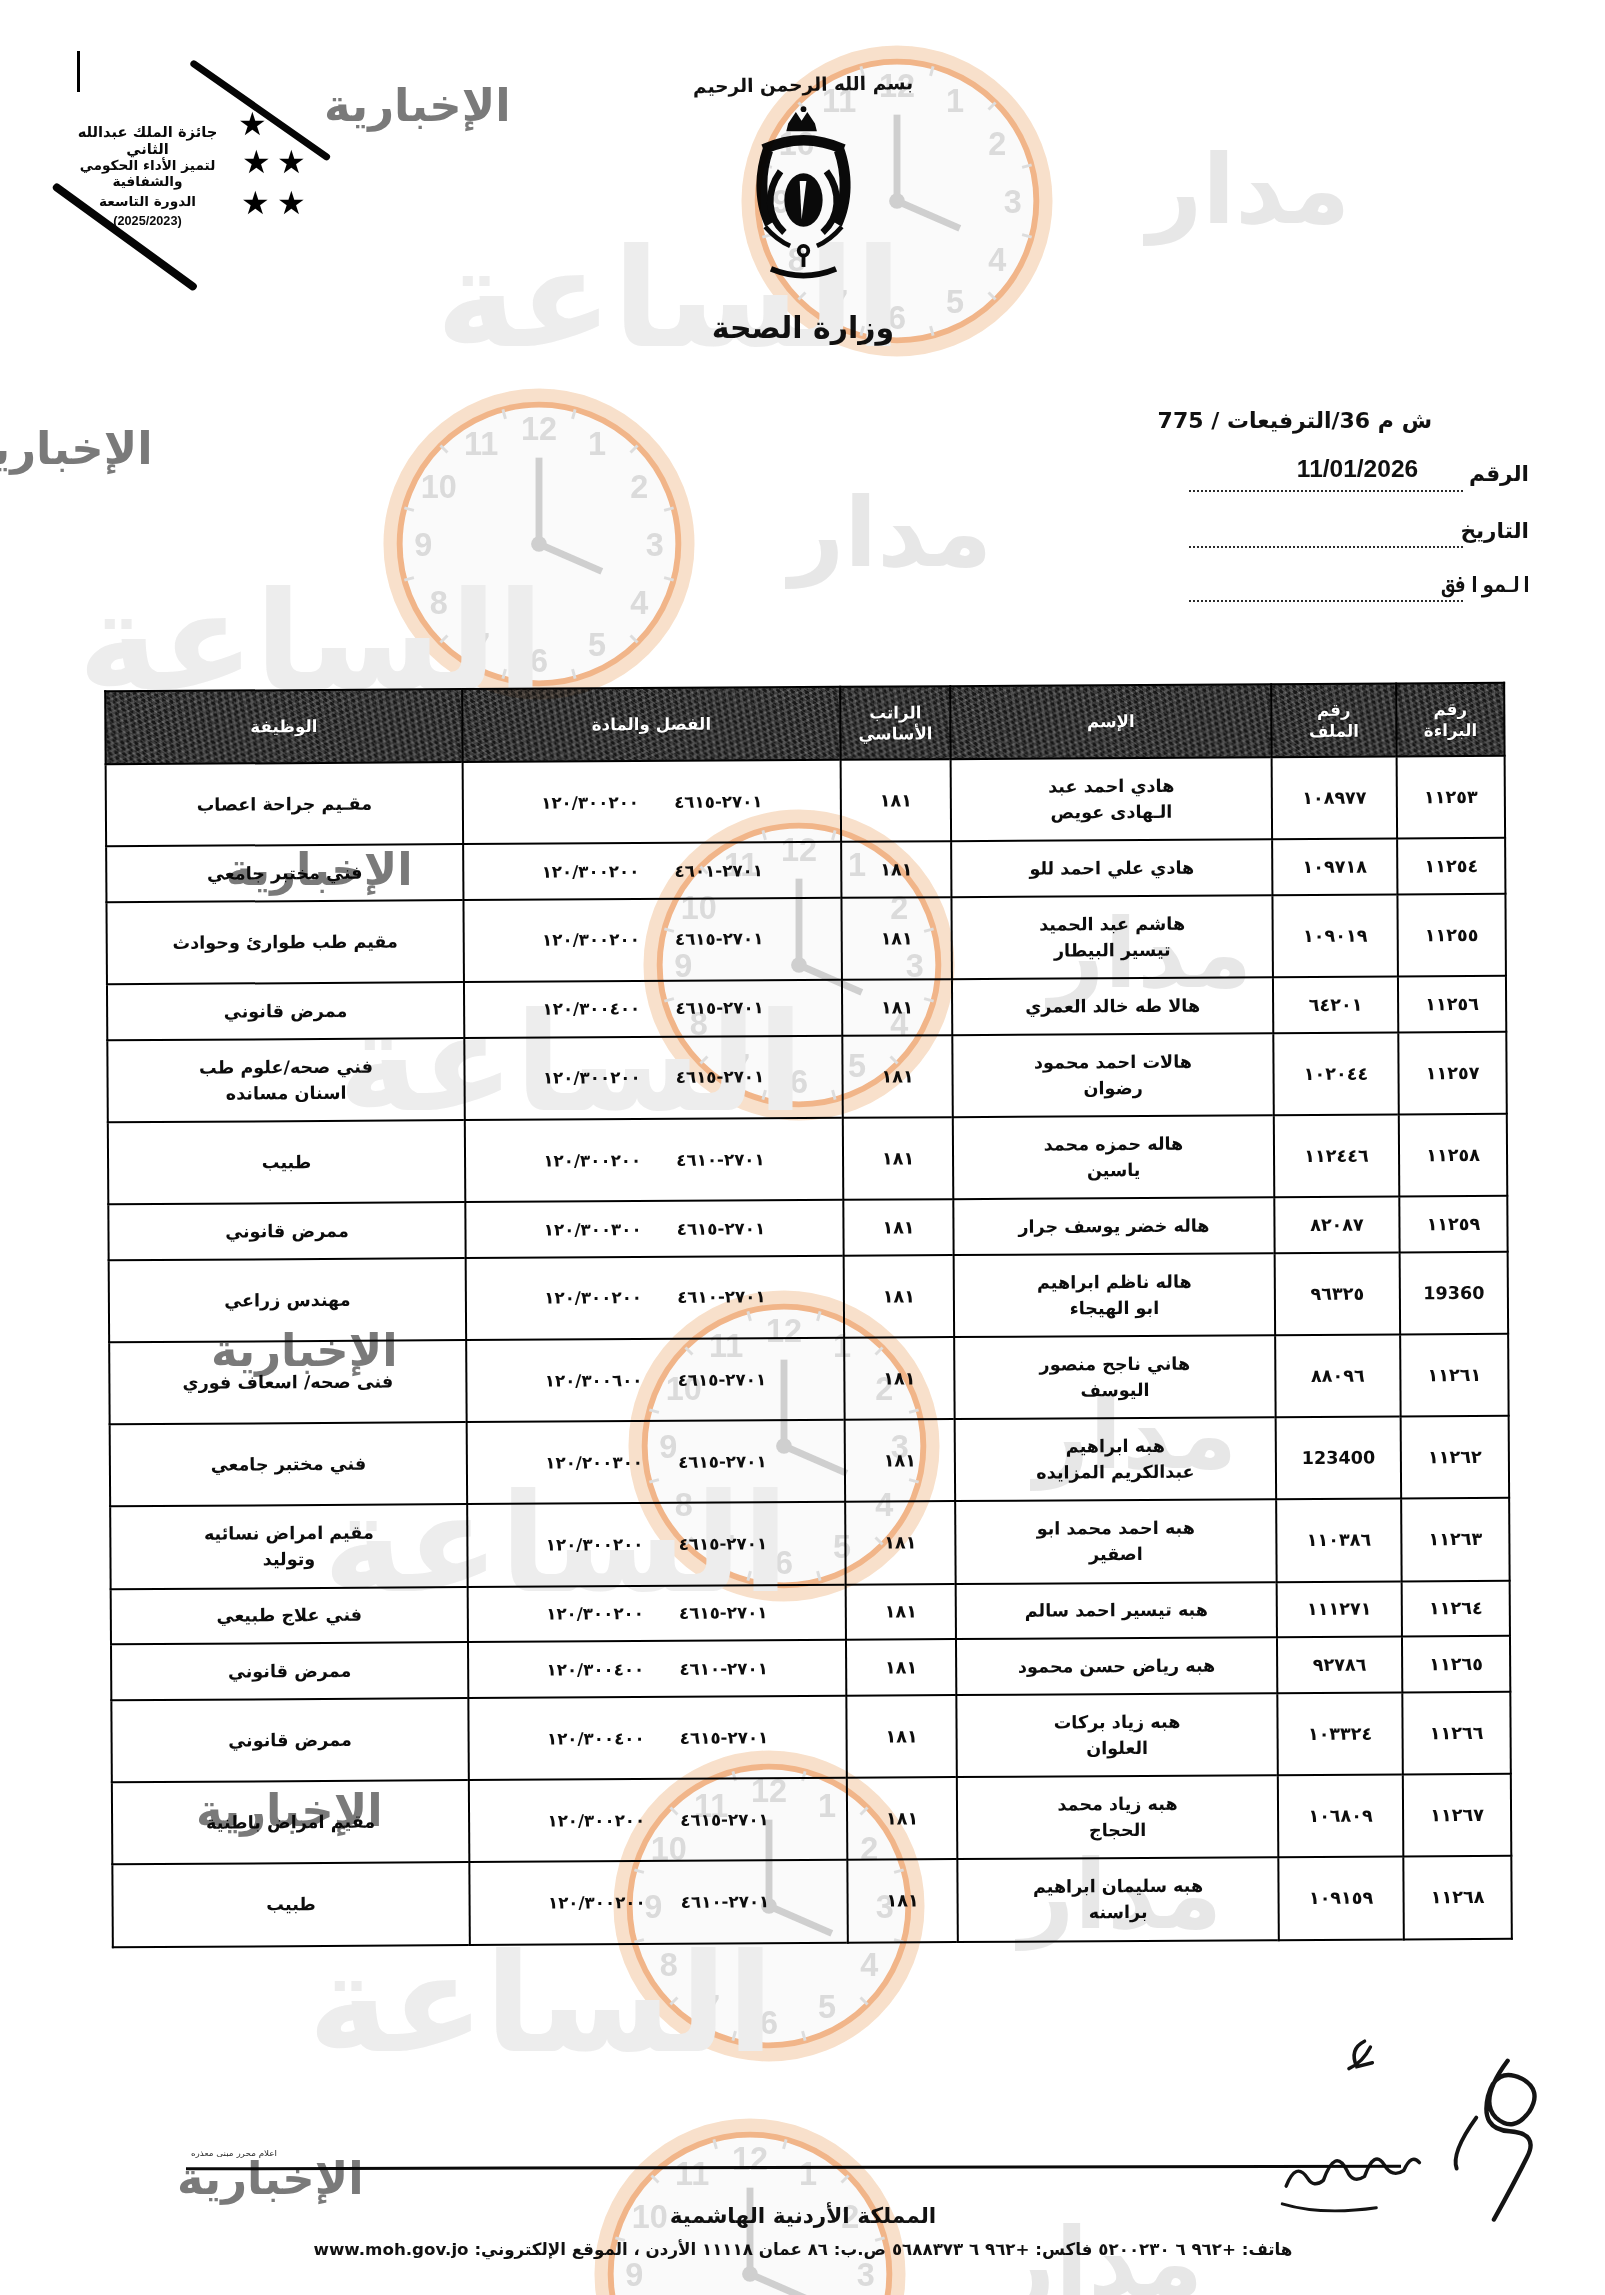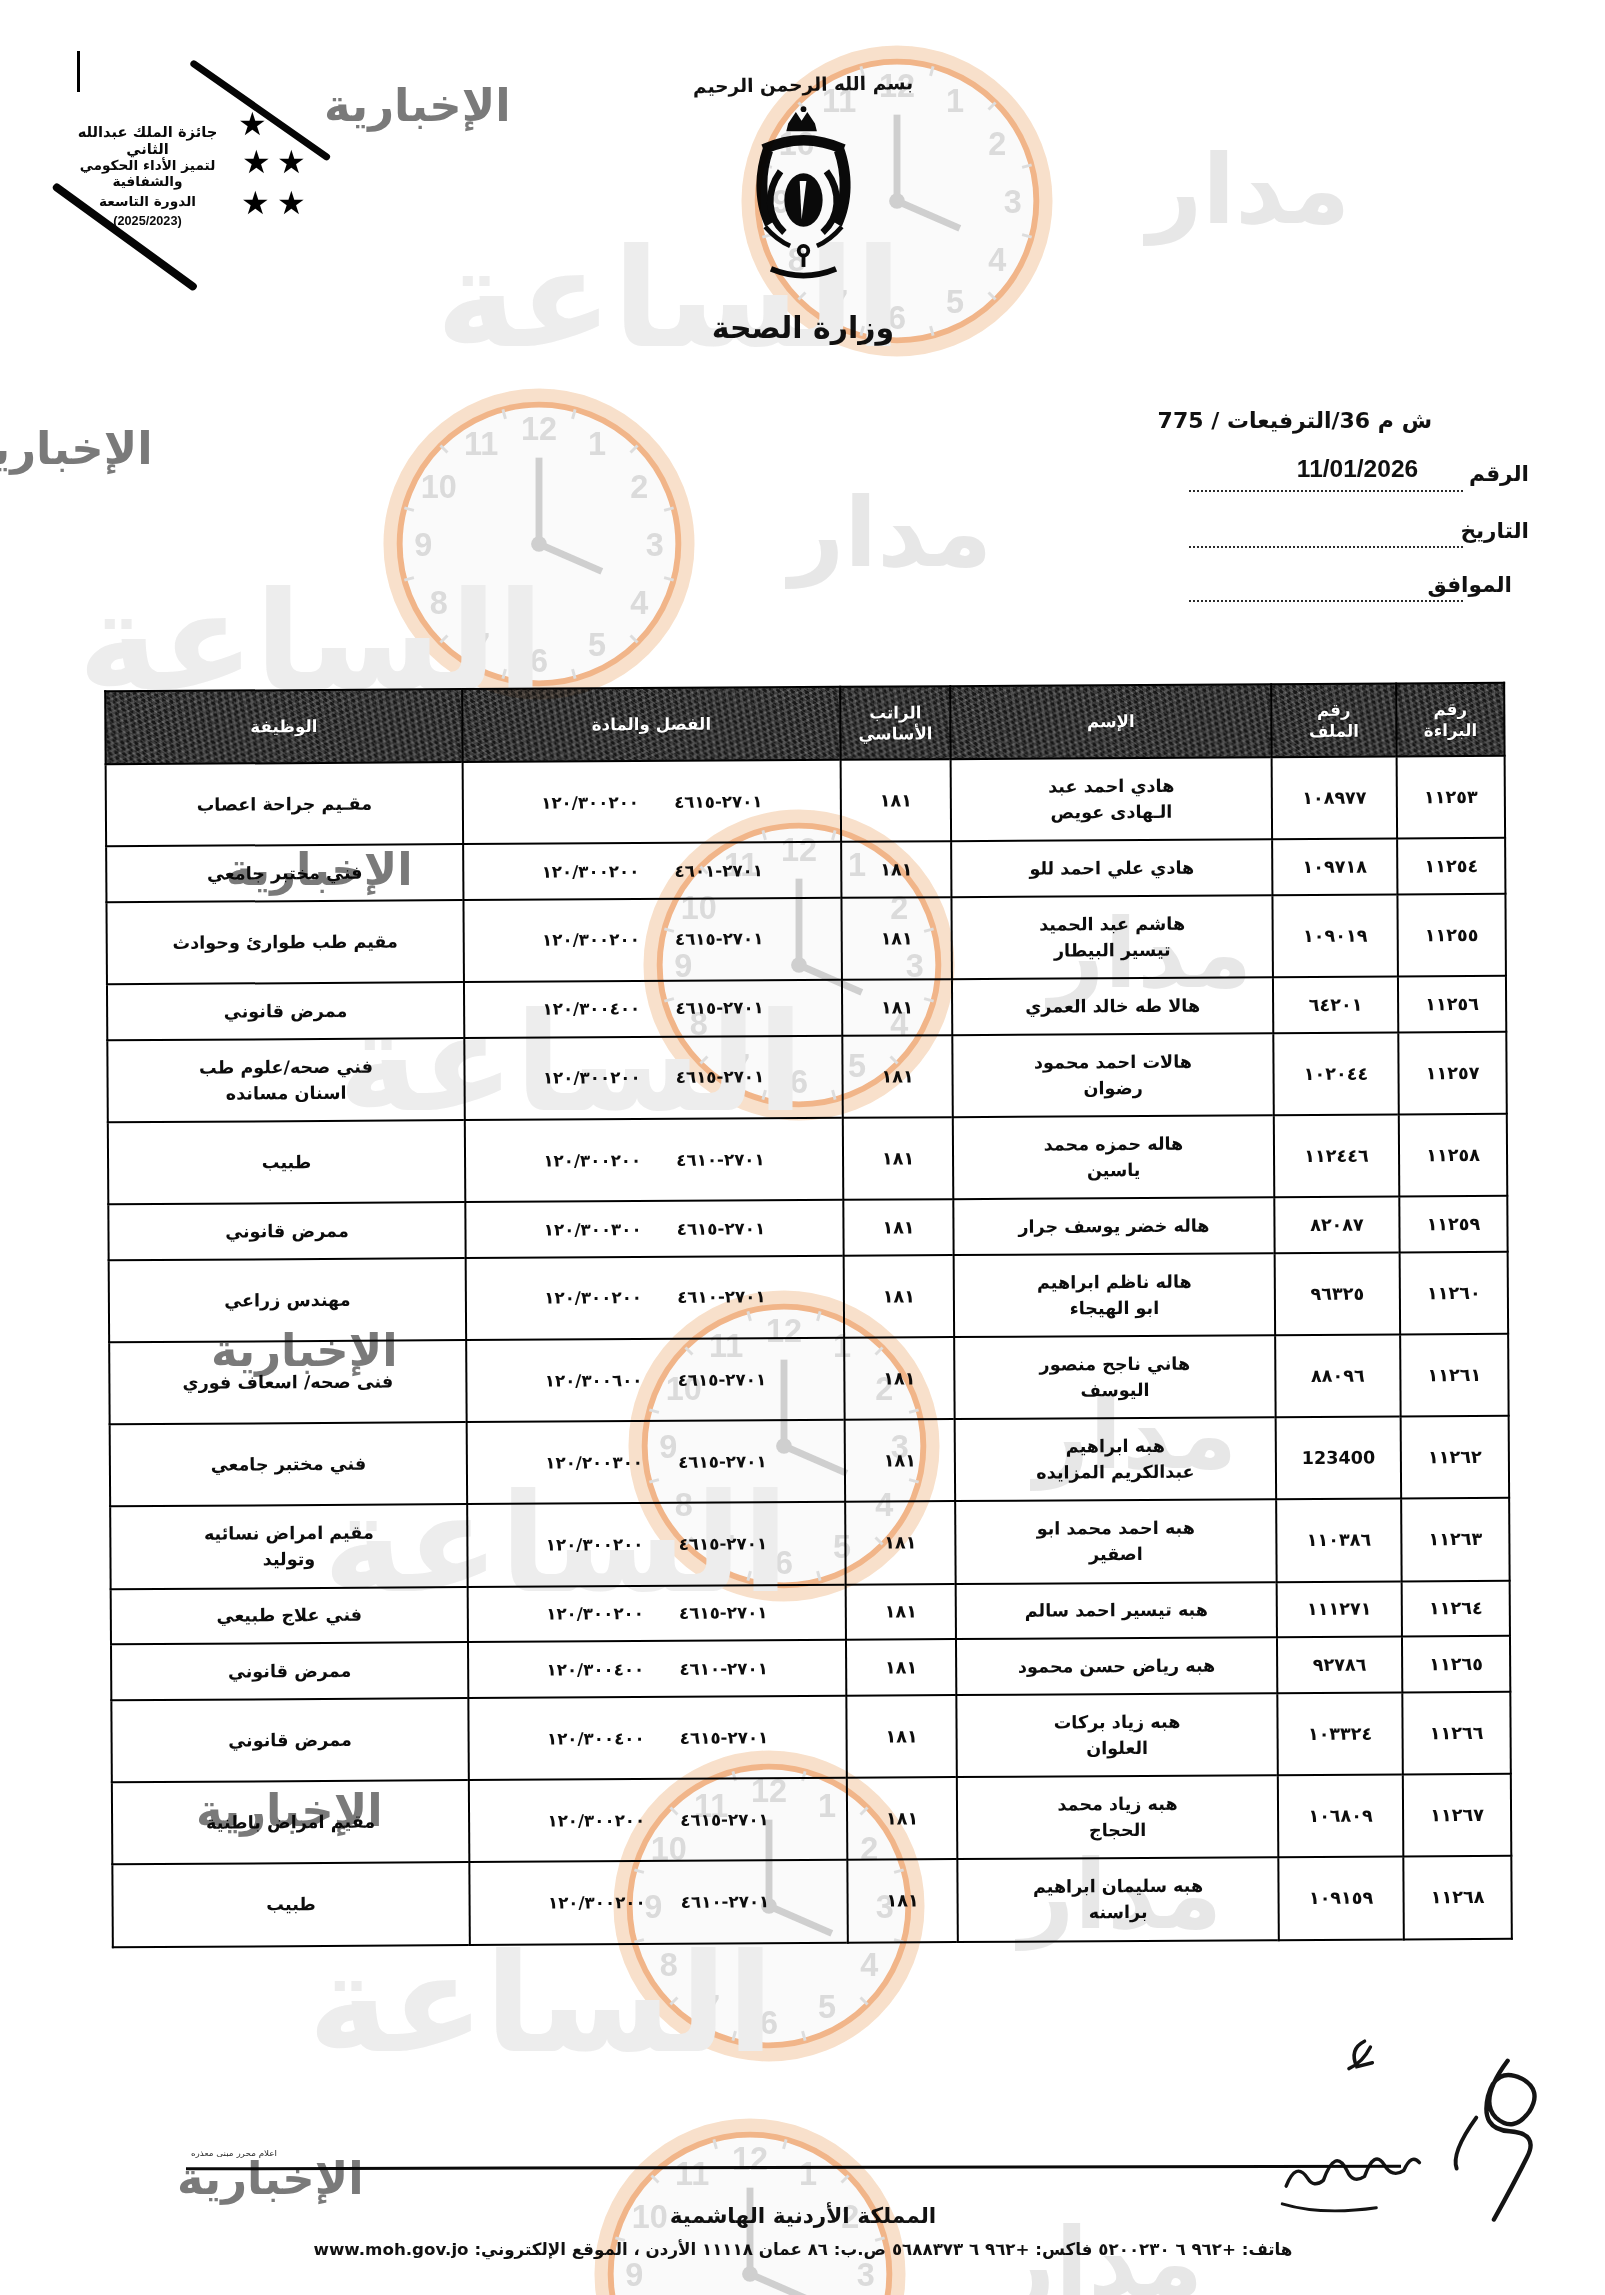--- a/index.html
+++ b/index.html
@@ -52,21 +52,21 @@
   
   .bismillah { left:607px; top:74px; width:392px; text-align:center; font-size:18.6px; font-weight:bold; transform:rotate(-1deg); }
   .emblem { left:727px; top:102px; width:153px; height:196px; }
   .ministry { left:607px; top:310px; width:392px; text-align:center; font-size:30px; font-weight:bold; letter-spacing:1px; }
 
   
   .ref-line { right:173px; top:408px; font-size:22px; font-weight:bold; white-space:nowrap; }
   .ref-label { position:absolute; font-size:21.6px; font-weight:bold; white-space:nowrap; }
   .lbl-number { right:76px; top:461px; }
   .lbl-date   { right:76px; top:518px; }
-  .lbl-agreed { right:93px; top:572px; }
+  .lbl-agreed { right:72px; top:572px;font-family:Liberation Mono, monospace; }
   .dotted { position:absolute; border-bottom:2.9px dotted #2b2b2b; height:0; }
   .dot-number { left:1189px; top:490px; width:274px; }
   .dot-date   { left:1189px; top:546px; width:274px; }
   .dot-agreed { left:1189px; top:600px; width:274px; }
   .ref-value { left:1274px; top:455px; width:167px; text-align:center;
     font-family:"Liberation Sans",sans-serif; font-size:24.5px; font-weight:bold; direction:ltr; }
 
   
   .table-wrap { left:110px; top:686px; width:1399px; transform:rotate(-0.35deg); }
   table.doc-table { border-collapse:collapse; width:1399px; table-layout:fixed; direction:rtl; }
@@ -227,21 +227,21 @@
         </tr>
           <tr>
           <td class="c-decree">١١٢٥٩</td>
           <td class="c-file">٨٢٠٨٧</td>
           <td class="c-name">هاله خضر يوسف جرار</td>
           <td class="c-salary">١٨١</td>
           <td class="c-chapter">١٢٠/٣٠٠٣٠٠   ٤٦١٥-٢٧٠١</td>
           <td class="c-job">ممرض قانوني</td>
         </tr>
           <tr>
-          <td class="c-decree">١١٢٦٠</td>
+          <td class="c-decree">19360</td>
           <td class="c-file">٩٦٣٢٥</td>
           <td class="c-name">هاله ناظم ابراهيم
 ابو الهيجاء</td>
           <td class="c-salary">١٨١</td>
           <td class="c-chapter">١٢٠/٣٠٠٢٠٠   ٤٦١٠-٢٧٠١</td>
           <td class="c-job">مهندس زراعي</td>
         </tr>
           <tr>
           <td class="c-decree">١١٢٦١</td>
           <td class="c-file">٨٨٠٩٦</td>

